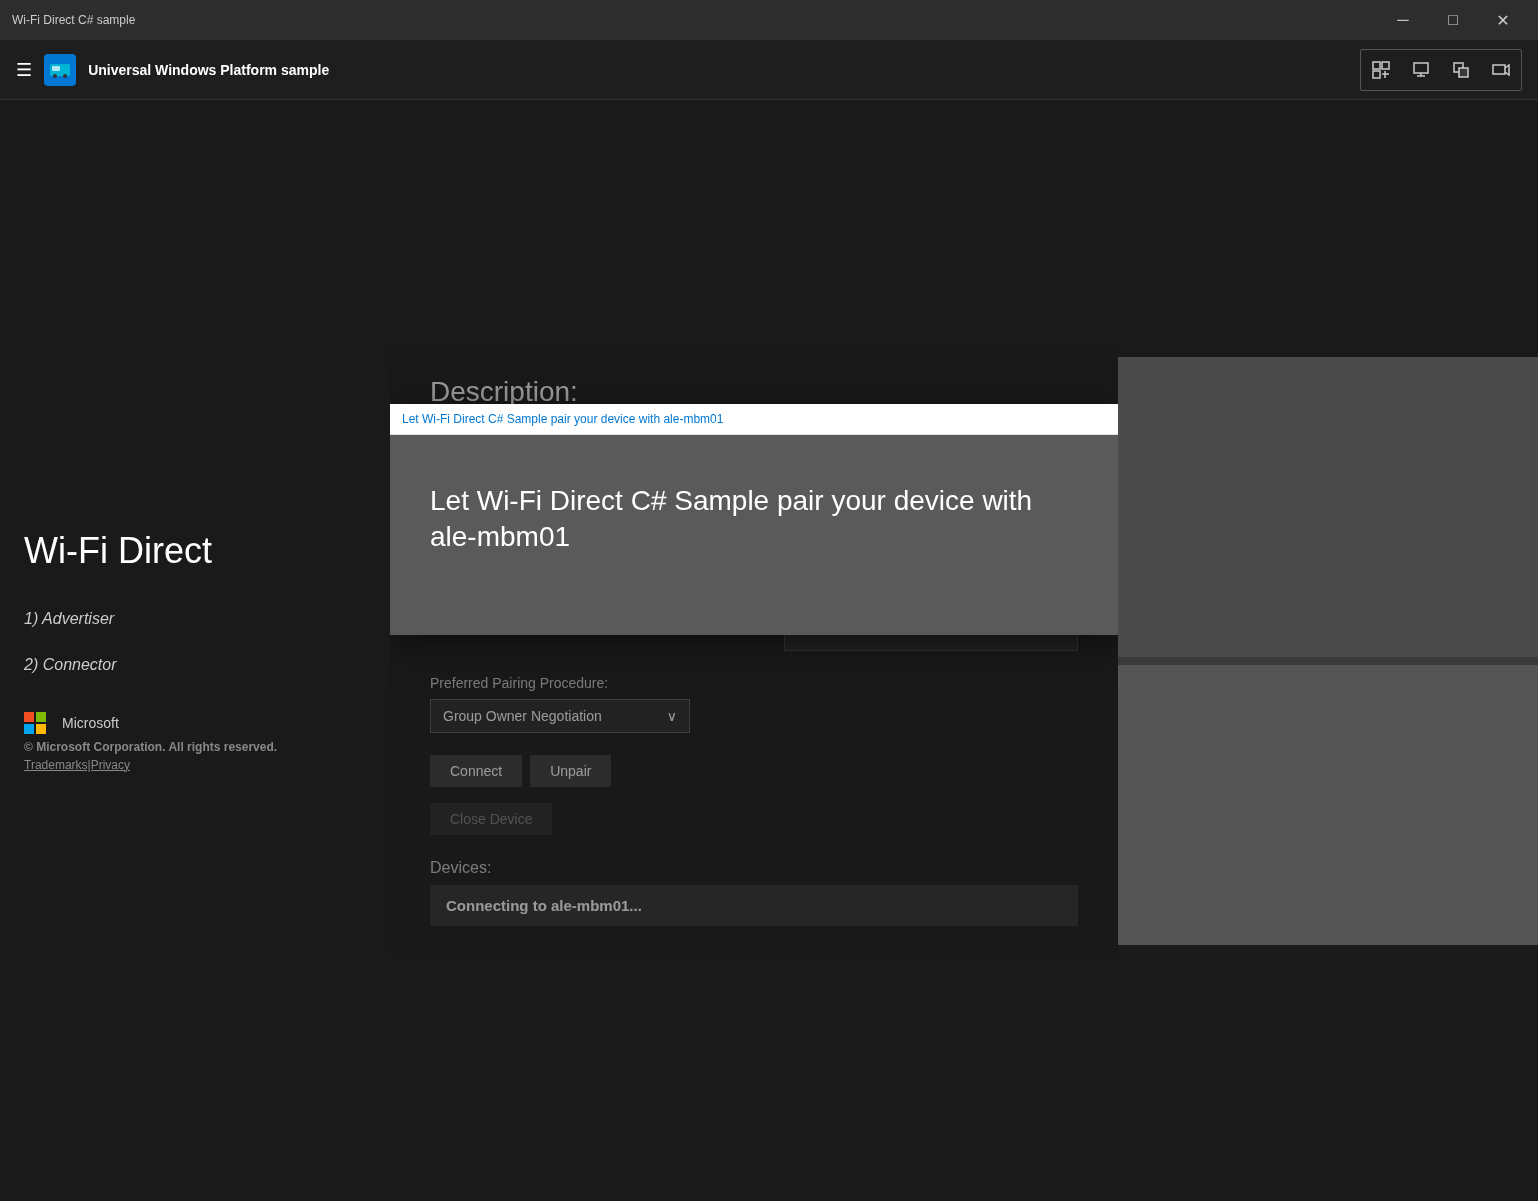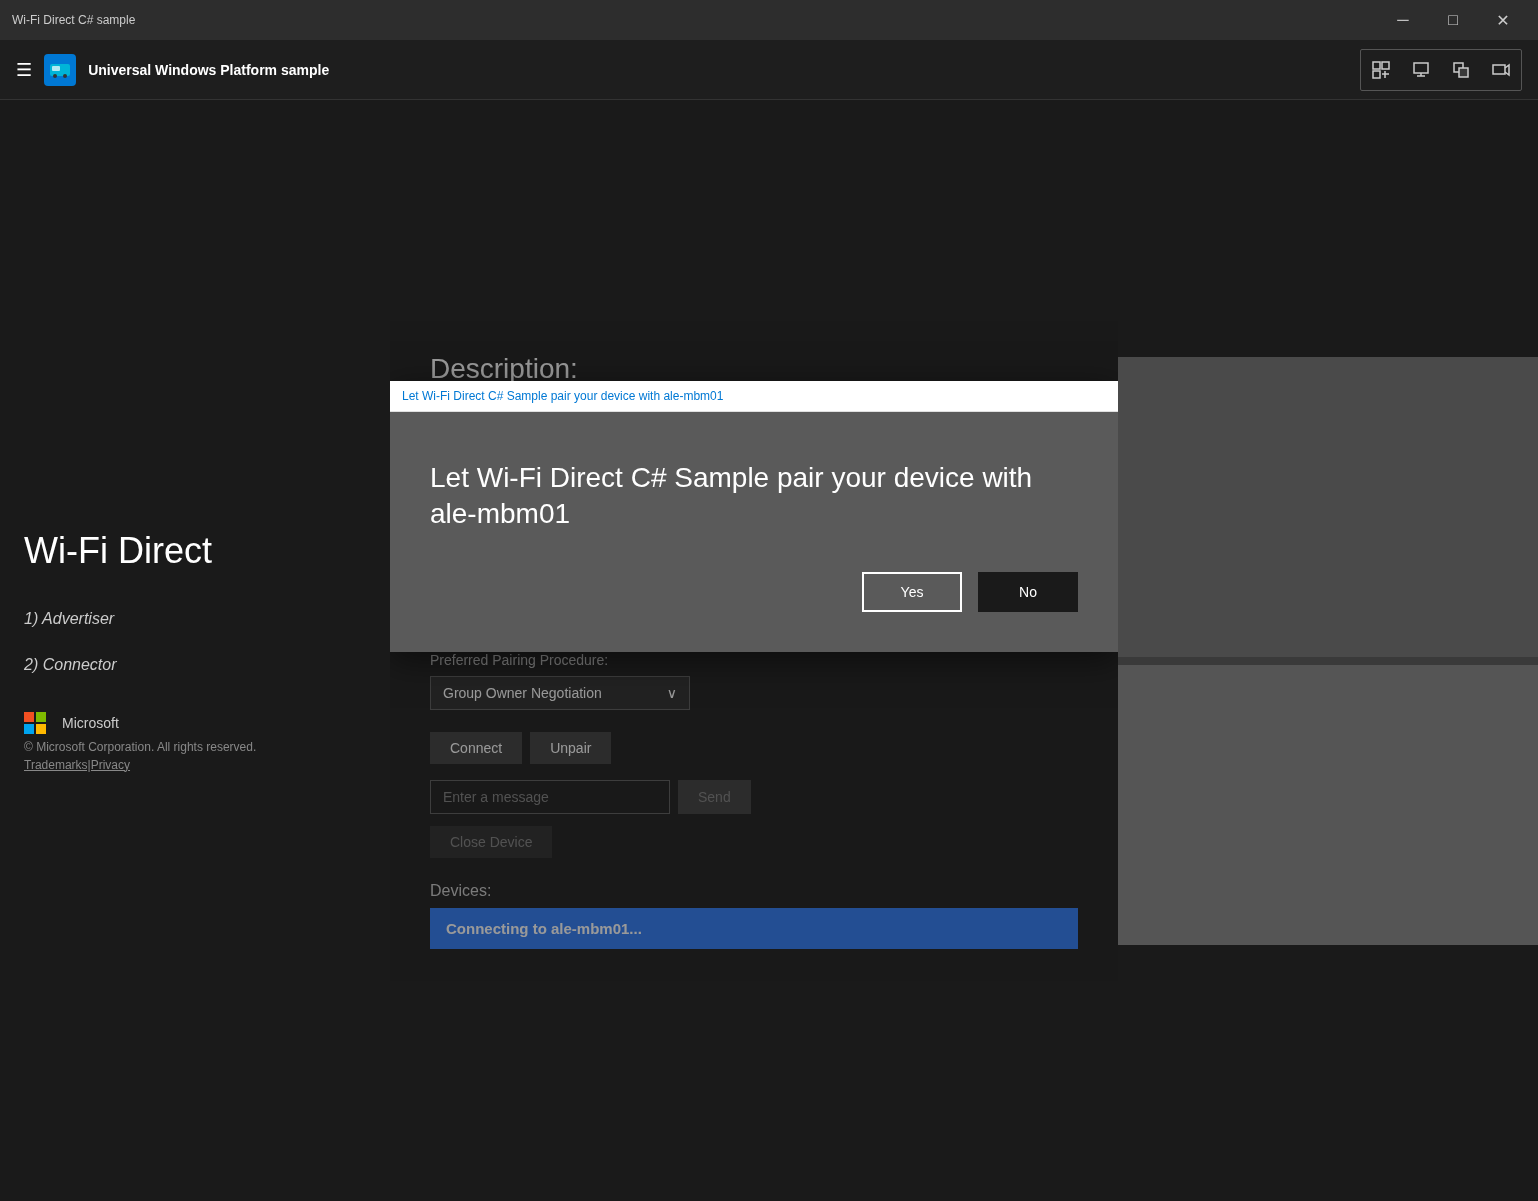--- a/index.html
+++ b/index.html
@@ -152,20 +152,21 @@
     }
     .ms-grid div { width: 10px; height: 10px; }
     .ms-red { background: #f25022; }
     .ms-green { background: #7fba00; }
     .ms-blue { background: #00a4ef; }
     .ms-yellow { background: #ffb900; }
     .sidebar-copyright {
       font-size: 12px;
       color: #888;
       margin-top: 4px;
+      font-weight: bold;
     }
     .sidebar-links {
       font-size: 12px;
       color: #888;
       margin-top: 4px;
       text-decoration: underline;
       cursor: pointer;
     }
 
     
@@ -323,21 +324,21 @@
       margin-bottom: 24px;
     }
 
     
     .status-label {
       font-size: 16px;
       color: #cccccc;
       margin-bottom: 8px;
     }
     .status-bar {
-      background: #3b82f6;
+      background: #404040;
       padding: 12px 16px;
       font-size: 15px;
       font-weight: 600;
       color: #ffffff;
     }
 
     
     .right-panel {
       width: 420px;
       background: #3a3a3a;
@@ -526,40 +527,32 @@
         <span>Group Owner Negotiation</span>
         <span>∨</span>
       </div>
     </div>
 
     <div class="action-buttons">
       <button class="action-btn">Connect</button>
       <button class="action-btn">Unpair</button>
     </div>
 
-    <div class="message-row">
-      <input class="message-input" type="text" placeholder="Enter a message" style="">
-      <button class="send-btn">Send</button>
-    </div>
 
     <button class="close-device-btn">Close Device</button>
 
     <div class="status-label">Devices:</div>
     <div class="status-bar">Connecting to ale-mbm01...</div>
 
     
     <div class="dialog-overlay">
       <div class="dialog">
         <div class="dialog-titlebar">Let Wi-Fi Direct C# Sample pair your device with ale-mbm01</div>
         <div class="dialog-body">
           <div class="dialog-message">Let Wi-Fi Direct C# Sample pair your device with ale-mbm01</div>
-          <div class="dialog-buttons">
-            <button class="dialog-btn-yes">Yes</button>
-            <button class="dialog-btn-no">No</button>
-          </div>
         </div>
       </div>
     </div>
 
   </div>
 
   <div class="right-panel">
     <div class="right-panel-top"></div>
     <div class="right-panel-bottom"></div>
   </div>

